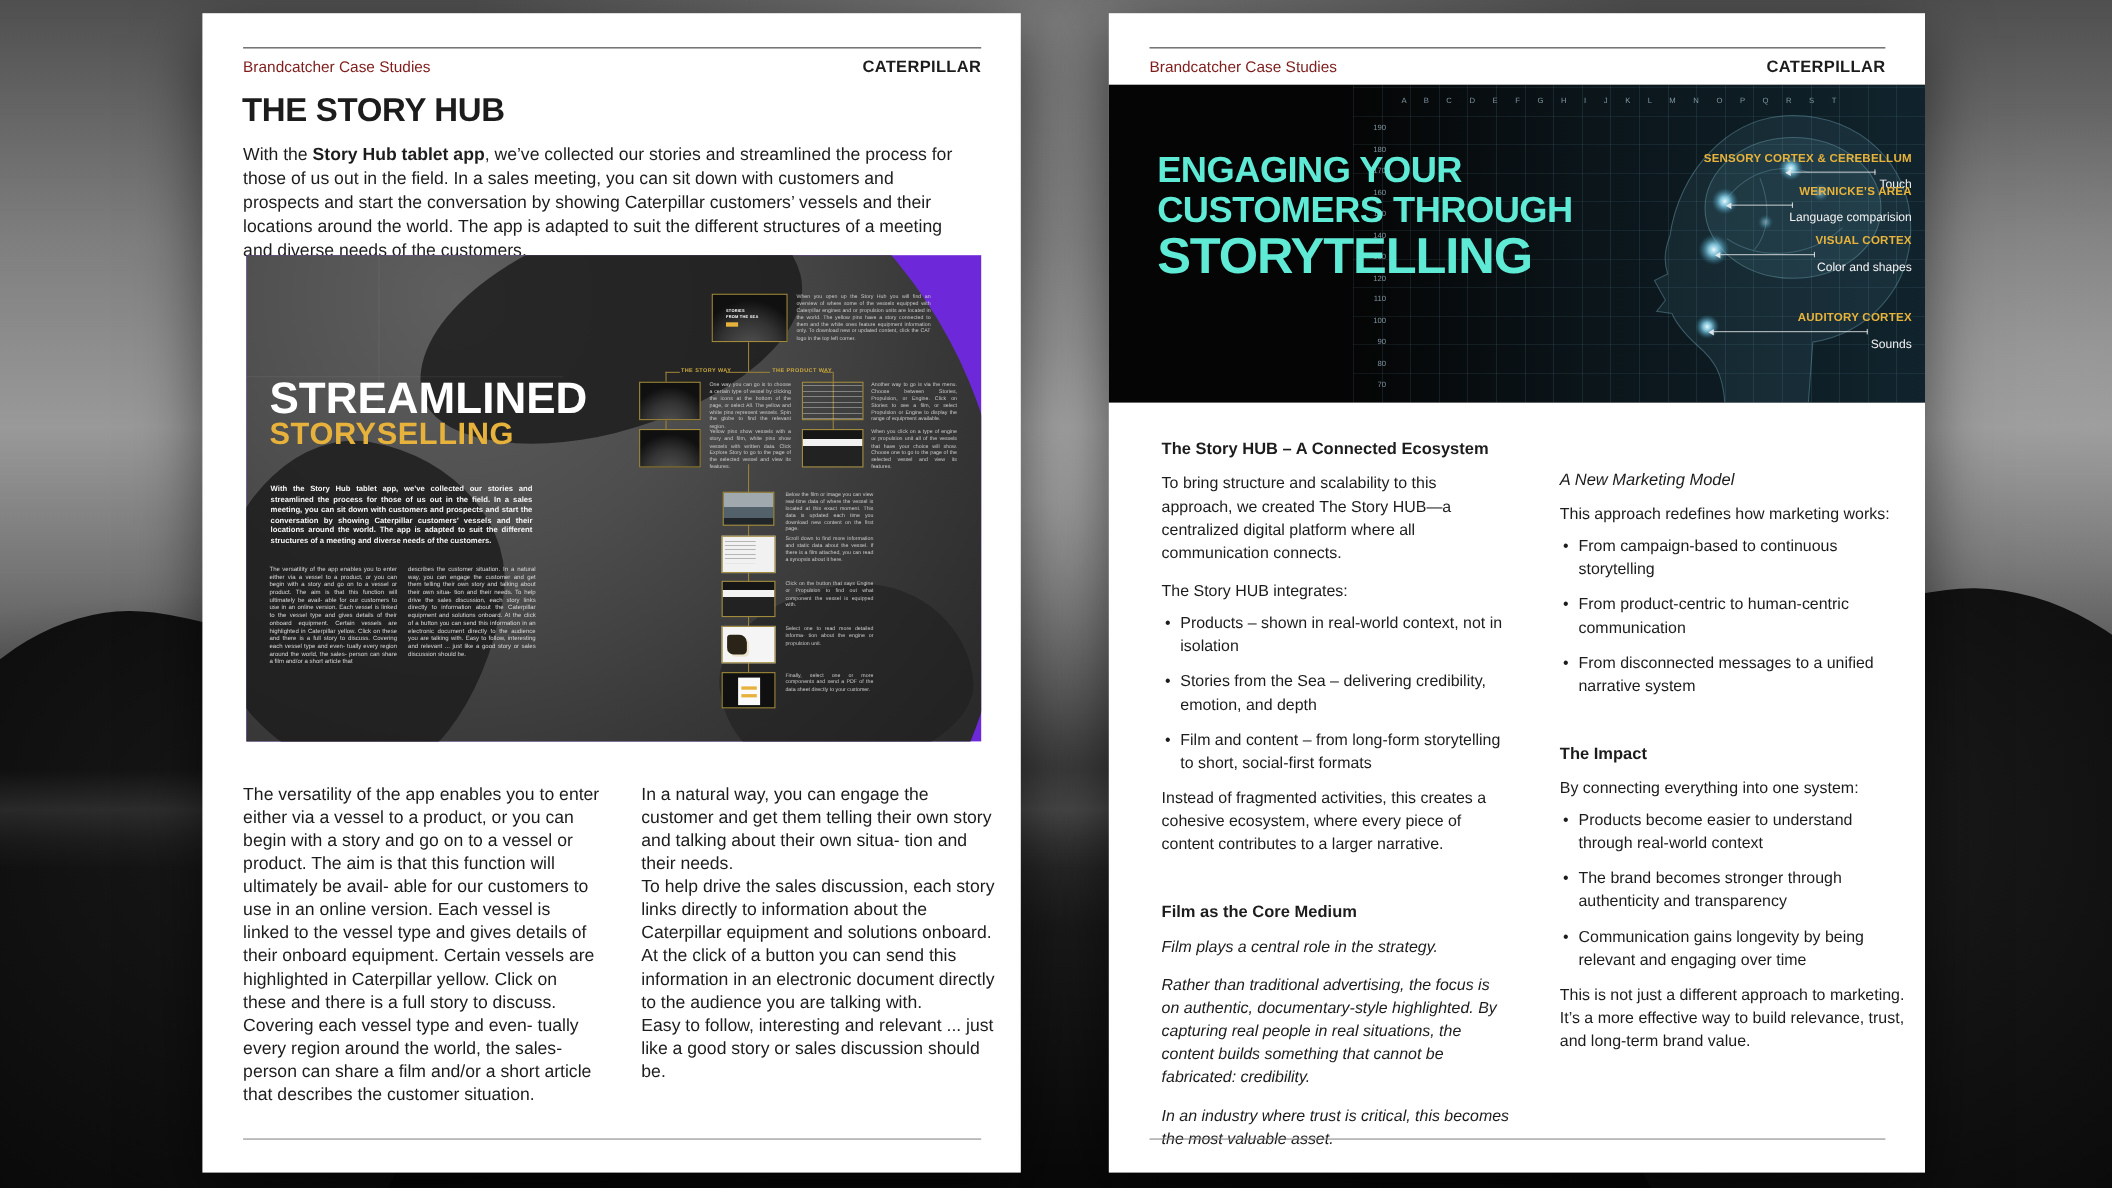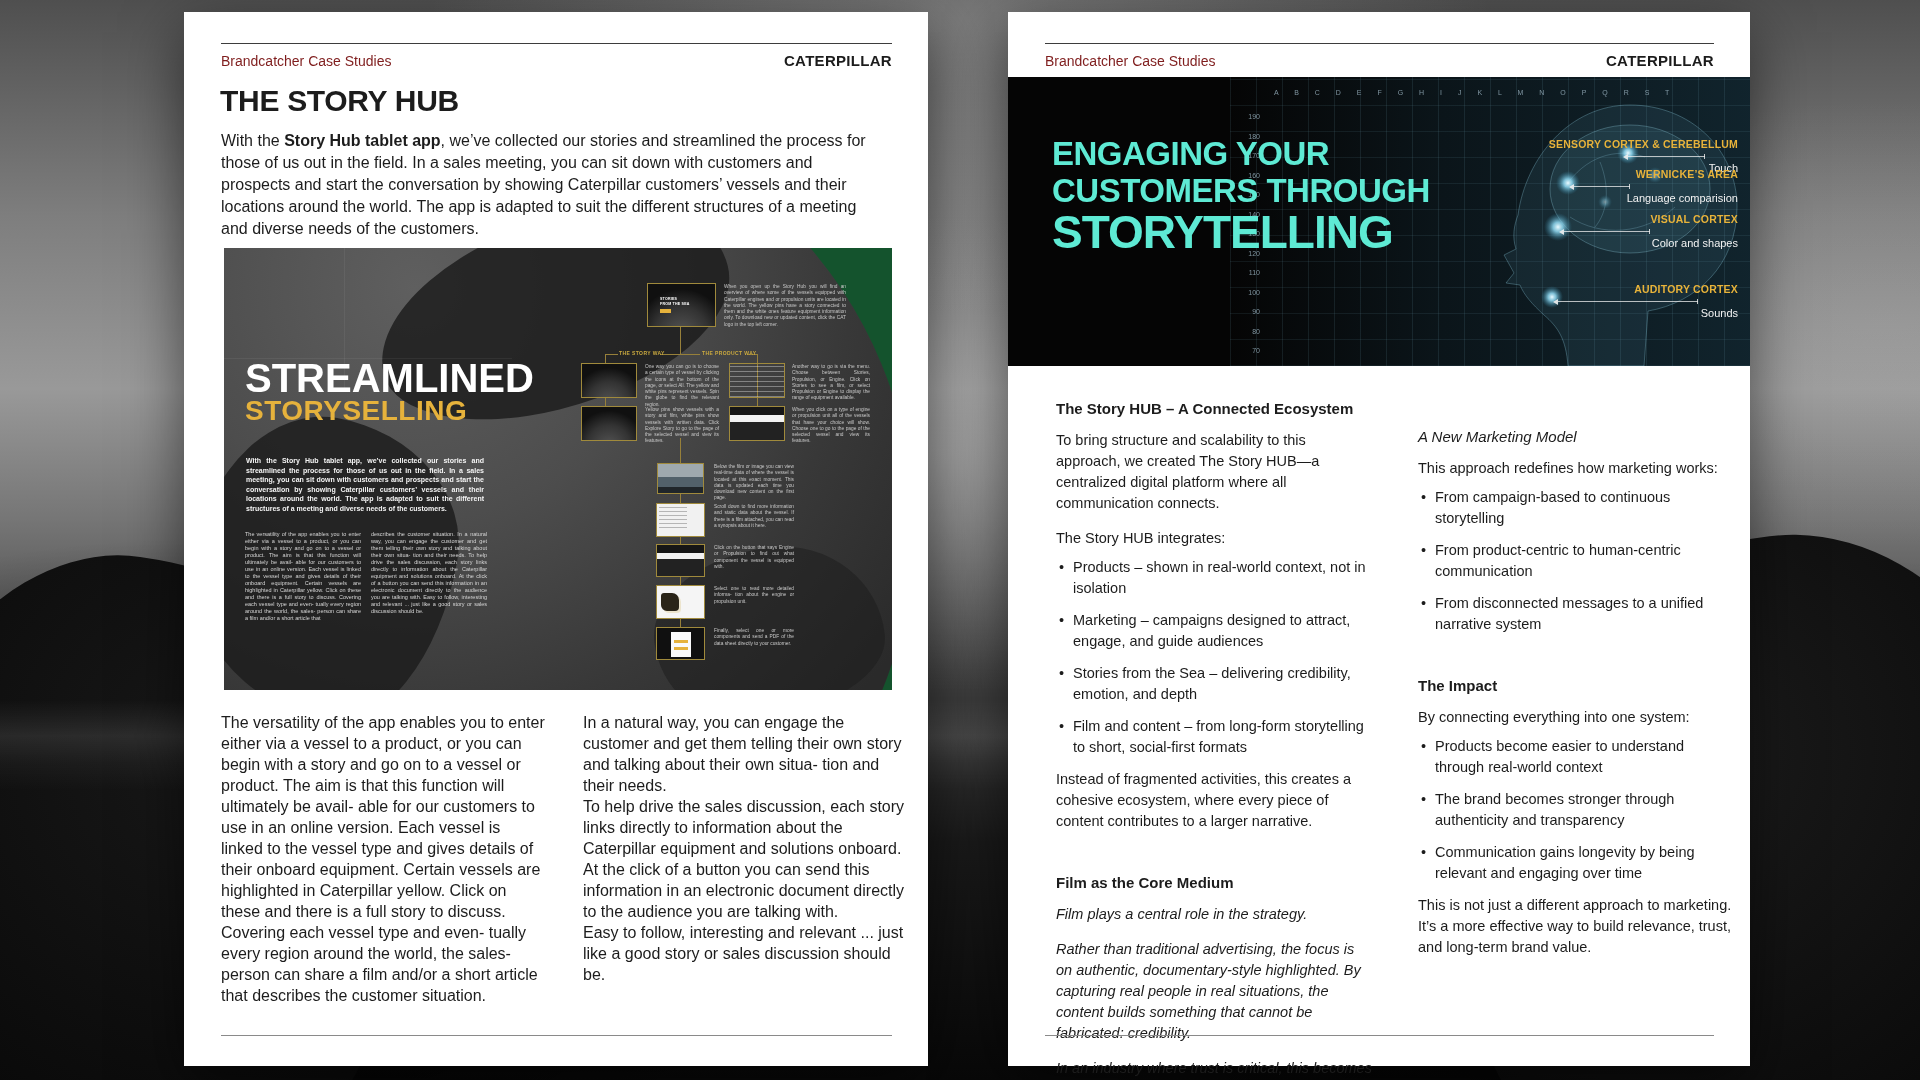--- a/index.html
+++ b/index.html
@@ -34,21 +34,21 @@
   .rule-top    { position:absolute; left:37px; right:36px; top:31px; border-top:1px solid #3d3d3d; }
   .rule-bottom { position:absolute; left:37px; right:36px; top:1023px; border-top:1px solid #8a8a8a; }
   .head-row { position:absolute; left:37px; right:36px; top:40px; display:flex; justify-content:space-between; align-items:baseline; }
   .breadcrumb { font-size:14px; color:#7f1d1d; }
   .brand { font-size:15px; font-weight:bold; letter-spacing:.3px; }
 
   
   .lp-title { position:absolute; left:36px; top:72px; font-size:30px; font-weight:bold; letter-spacing:-.3px; }
   .lp-intro { position:absolute; left:37px; top:118px; width:662px; font-size:16px; line-height:22px; }
 
-  .poster { position:absolute; left:40px; top:236px; width:668px; height:442px; background:#14532d; overflow:hidden; }
+  .poster { position:absolute; left:40px; top:220px; width:668px; height:442px; background:#6d28d9; overflow:hidden; }
   .globe { position:absolute; left:-170px; top:-150px; width:860px; height:860px; border-radius:50%;
     background:radial-gradient(circle at 42% 22%, #5f5f5f 0%, #4d4d4d 28%, #383838 52%, #2a2a2a 72%); }
   .continent { position:absolute; background:#1d1d1d; opacity:.85; }
   .cont-1 { left:150px; top:-30px; width:360px; height:190px; border-radius:64% 36% 55% 45%/60% 48% 52% 40%; transform:rotate(-14deg); }
   .cont-2 { left:-30px; top:170px; width:260px; height:300px; border-radius:45% 55% 38% 62%/52% 40% 60% 48%; transform:rotate(10deg); }
   .cont-3 { left:430px; top:300px; width:230px; height:170px; border-radius:55% 45% 62% 38%/48% 58% 42% 52%; opacity:.55; transform:rotate(-6deg); }
   .pgrid-v { position:absolute; top:0; bottom:300px; width:1px; background:rgba(255,255,255,.06); }
   .pgrid-h { position:absolute; left:0; right:380px; height:1px; background:rgba(255,255,255,.06); }
 
   .poster-headline { position:absolute; left:21px; top:110px; font-weight:bold; letter-spacing:0; }
@@ -282,21 +282,20 @@
       <div class="hh-3">STORYTELLING</div>
     </div>
   </div>
 
   <div class="rp-col rp-colL">
     <h3>The Story HUB – A Connected Ecosystem</h3>
     <p>To bring structure and scalability to this approach, we created The Story HUB—a centralized digital platform where all communication connects.</p>
     <p style="margin-bottom:8px;">The Story HUB integrates:</p>
     <ul>
       <li>Products – shown in real-world context, not in isolation</li>
-      <li>Marketing – campaigns designed to attract, engage, and guide audiences</li>
       <li>Stories from the Sea – delivering credibility, emotion, and depth</li>
       <li>Film and content – from long-form storytelling to short, social-first formats</li>
     </ul>
     <p>Instead of fragmented activities, this creates a cohesive ecosystem, where every piece of content contributes to a larger narrative.</p>
     <h3 class="gap">Film as the Core Medium</h3>
     <p class="it">Film plays a central role in the strategy.</p>
     <p class="it">Rather than traditional advertising, the focus is on authentic, documentary-style highlighted. By capturing real people in real situations, the content builds something that cannot be fabricated: credibility.</p>
     <p class="it">In an industry where trust is critical, this becomes the most valuable asset.</p>
   </div>
 

